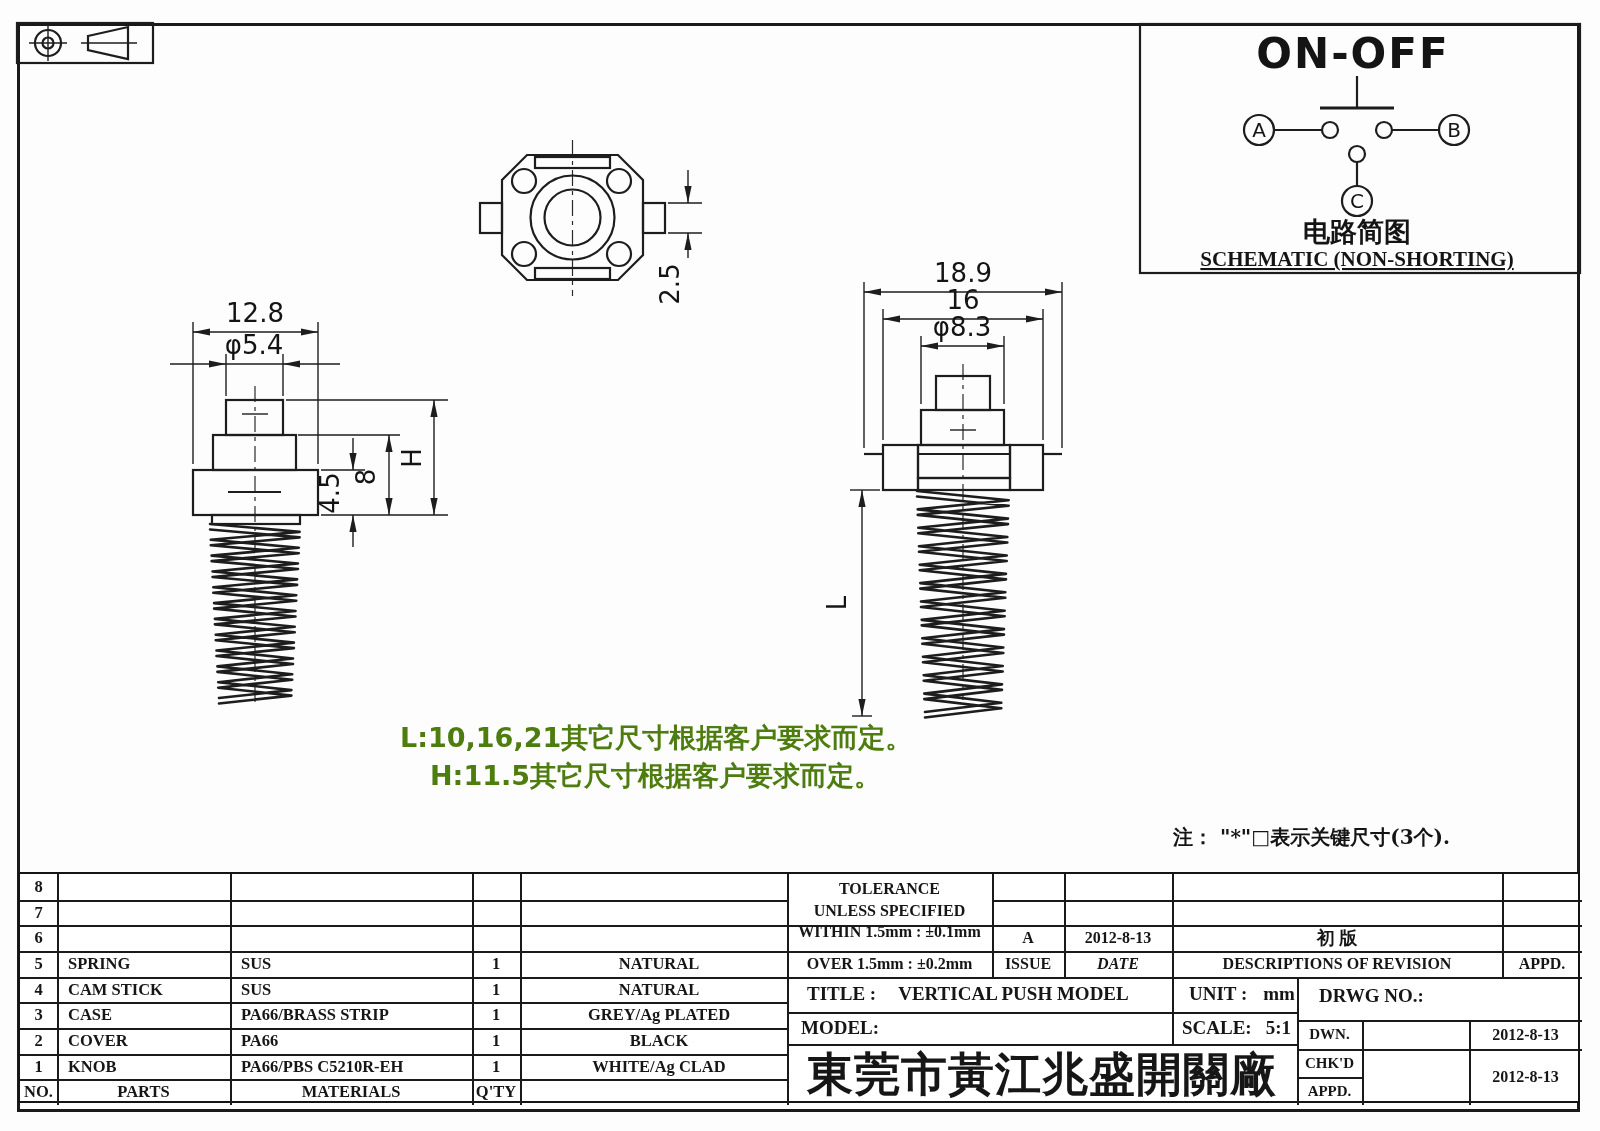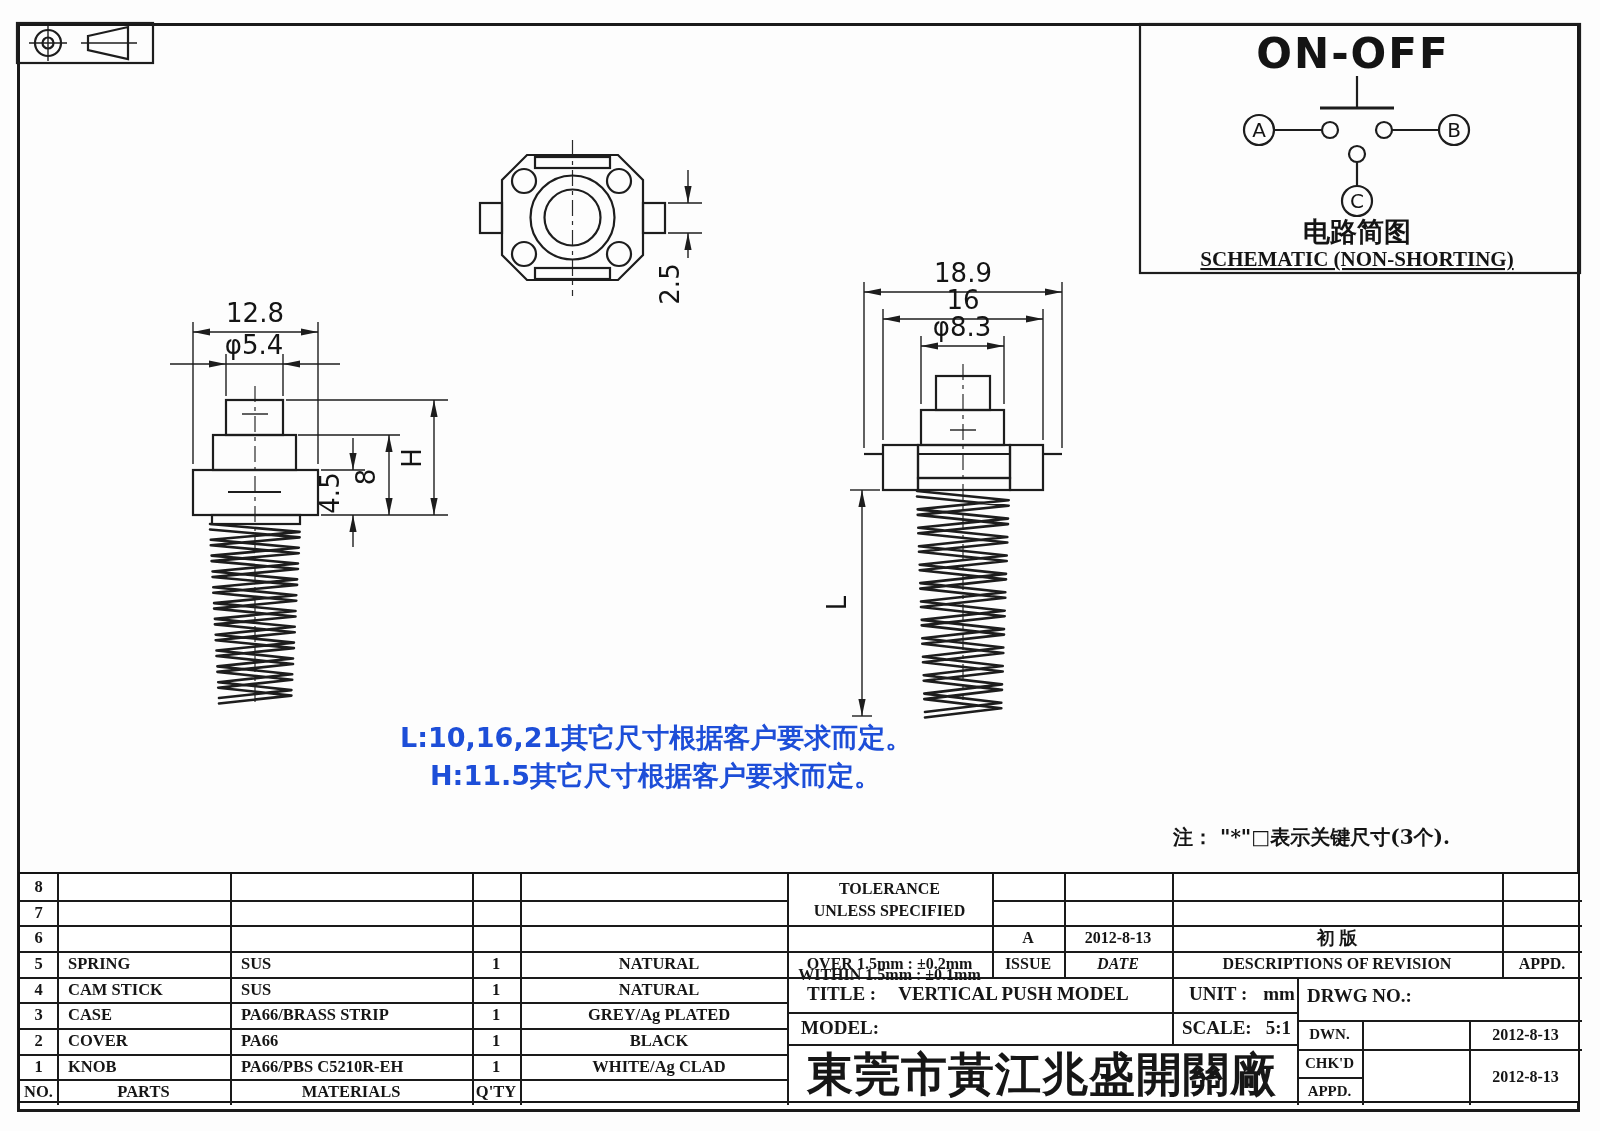--- a/index.html
+++ b/index.html
@@ -12,21 +12,21 @@
   .o3{fill:none;stroke:#1d1d1d;stroke-width:3.2;}
   .dim{fill:none;stroke:#1d1d1d;stroke-width:1.4;}
   .cl{fill:none;stroke:#2a2a2a;stroke-width:1.2;stroke-dasharray:16 5 4 5;}
   .spr{fill:none;stroke:#1d1d1d;stroke-width:2.6;stroke-linejoin:round;stroke-linecap:round;}
   text.dimtxt{font-family:"DejaVu Sans",sans-serif;font-size:26px;fill:#141414;text-anchor:middle;}
   text.abc{font-family:"DejaVu Sans",sans-serif;font-size:20px;fill:#141414;text-anchor:middle;}
   text.onoff{font-family:"DejaVu Sans",sans-serif;font-size:42px;font-weight:bold;letter-spacing:2px;fill:#141414;text-anchor:middle;}
   text.cncap{font-family:"DejaVu Sans",sans-serif;font-size:27px;font-weight:bold;fill:#141414;text-anchor:middle;}
   text.encap{font-family:"Liberation Serif",serif;font-size:21px;font-weight:bold;fill:#141414;text-anchor:middle;text-decoration:underline;}
   
-  .lhnote{position:absolute;font:bold 27px "DejaVu Sans",sans-serif;color:#1d4ed8;white-space:nowrap;}
+  .lhnote{position:absolute;font:bold 27px "DejaVu Sans",sans-serif;color:#4d7c0f;white-space:nowrap;}
   .keynote{position:absolute;left:990px;top:824px;width:460px;text-align:right;
            font:bold 20px "DejaVu Serif",serif;color:#141414;white-space:nowrap;}
   
   #tbl{position:absolute;left:18px;top:872px;width:1562px;height:231px;
        border:2.5px solid #141414;box-sizing:border-box;background:#fff;}
   #tbl .gl{position:absolute;background:#1a1a1a;}
   .prow{position:absolute;left:0;width:767px;height:25.7px;display:flex;align-items:center;
         font:bold 16.5px "Liberation Serif",serif;white-space:nowrap;}
   .c-no{width:37px;text-align:center;}
   .c-part{width:173px;padding-left:11px;box-sizing:border-box;}
@@ -273,39 +273,39 @@
       <span class="c-part ctr">PARTS</span>
       <span class="c-mat ctr">MATERIALS</span>
       <span class="c-qty">Q'TY</span>
       <span class="c-fin"></span>
     </div>
 
     <div class="cell cc" style="left:767px;top:0;width:205px;height:51.3px;flex-direction:column;justify-content:center;line-height:22px;">
       <span>TOLERANCE</span>
       <span>UNLESS  SPECIFIED</span>
     </div>
-    <div class="cell cc" style="left:767px;top:51.33px;width:205px;height:14px;margin-top:43px;">WITHIN 1.5mm : ±0.1mm</div>
+    <div class="cell cc" style="left:767px;top:51.33px;width:205px;height:14px;">WITHIN 1.5mm : ±0.1mm</div>
     <div class="cell cc" style="left:767px;top:77px;width:205px;height:25.67px;">OVER 1.5mm : ±0.2mm</div>
     <div class="cell cc" style="left:972px;top:51.33px;width:72px;height:25.67px;">A</div>
     <div class="cell cc" style="left:972px;top:77px;width:72px;height:25.67px;">ISSUE</div>
     <div class="cell cc" style="left:1044px;top:51.33px;width:108px;height:25.67px;">2012-8-13</div>
     <div class="cell cc" style="left:1044px;top:77px;width:108px;height:25.67px;font-style:italic;">DATE</div>
     <div class="cell cc" style="left:1152px;top:51.33px;width:330px;height:25.67px;font-size:18px;">初  版</div>
     <div class="cell cc" style="left:1152px;top:77px;width:330px;height:25.67px;">DESCRIPTIONS OF REVISION</div>
     <div class="cell cc" style="left:1482px;top:77px;width:80px;height:25.67px;">APPD.</div>
 
     <div class="cell big" style="left:767px;top:102.67px;width:385px;height:35.3px;padding-left:20px;">
       <span>TITLE :</span>
       <span style="margin-left:22px;">VERTICAL PUSH MODEL</span>
     </div>
     <div class="cell big" style="left:1152px;top:102.67px;width:125px;height:35.3px;padding-left:17px;">
       <span>UNIT :</span>
       <span style="margin-left:16px;">mm</span>
     </div>
-    <div class="cell big" style="left:1277px;top:102.67px;width:285px;height:43.3px;padding-left:10px;align-items:flex-start;padding-top:8px;">DRWG NO.:</div>
+    <div class="cell big" style="left:1277px;top:102.67px;width:285px;height:43.3px;padding-left:22px;align-items:flex-start;padding-top:8px;">DRWG NO.:</div>
     <div class="cell big" style="left:767px;top:138px;width:385px;height:32px;padding-left:14px;">MODEL:</div>
     <div class="cell big" style="left:1152px;top:138px;width:125px;height:32px;padding-left:10px;">
       <span>SCALE:</span>
       <span style="margin-left:14px;">5:1</span>
     </div>
     <div class="cell cc company" style="left:767px;top:170px;width:510px;height:61px;">東莞市黃江兆盛開關廠</div>
 
     <div class="cell cc" style="left:1277px;top:146px;width:65px;height:29px;font-size:15px;text-align:right;">DWN.</div>
     <div class="cell cc" style="left:1277px;top:175px;width:65px;height:28px;font-size:15px;">CHK'D</div>
     <div class="cell cc" style="left:1277px;top:203px;width:65px;height:28px;font-size:15px;">APPD.</div>

